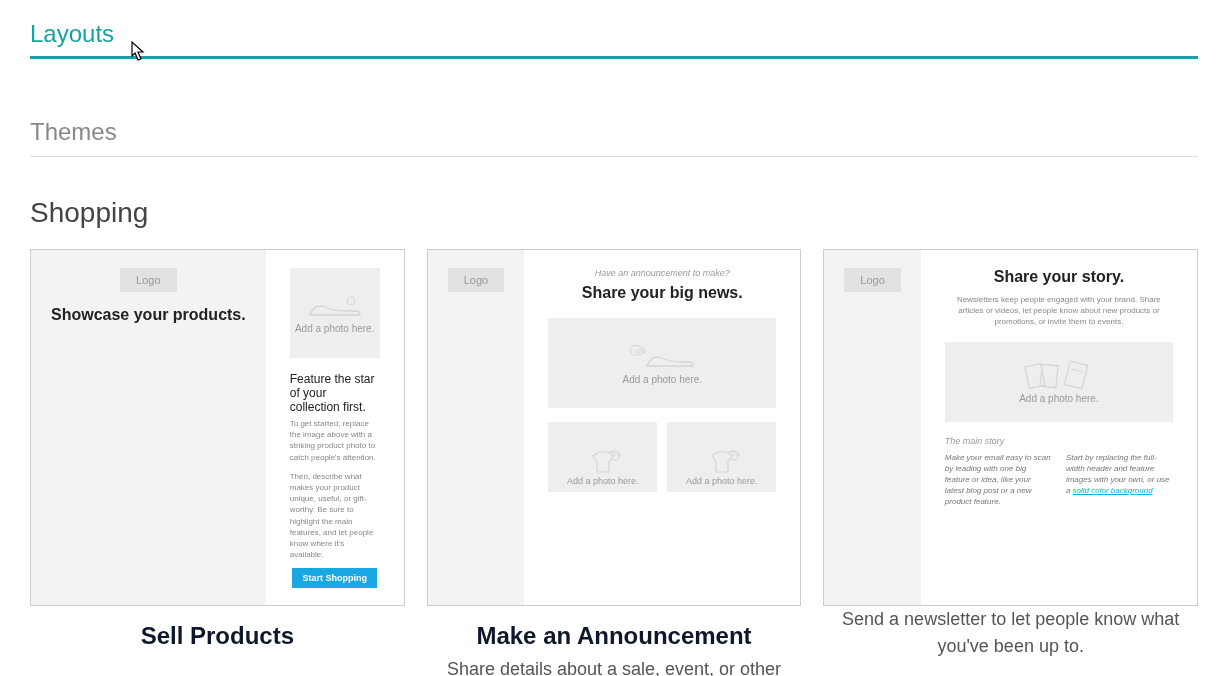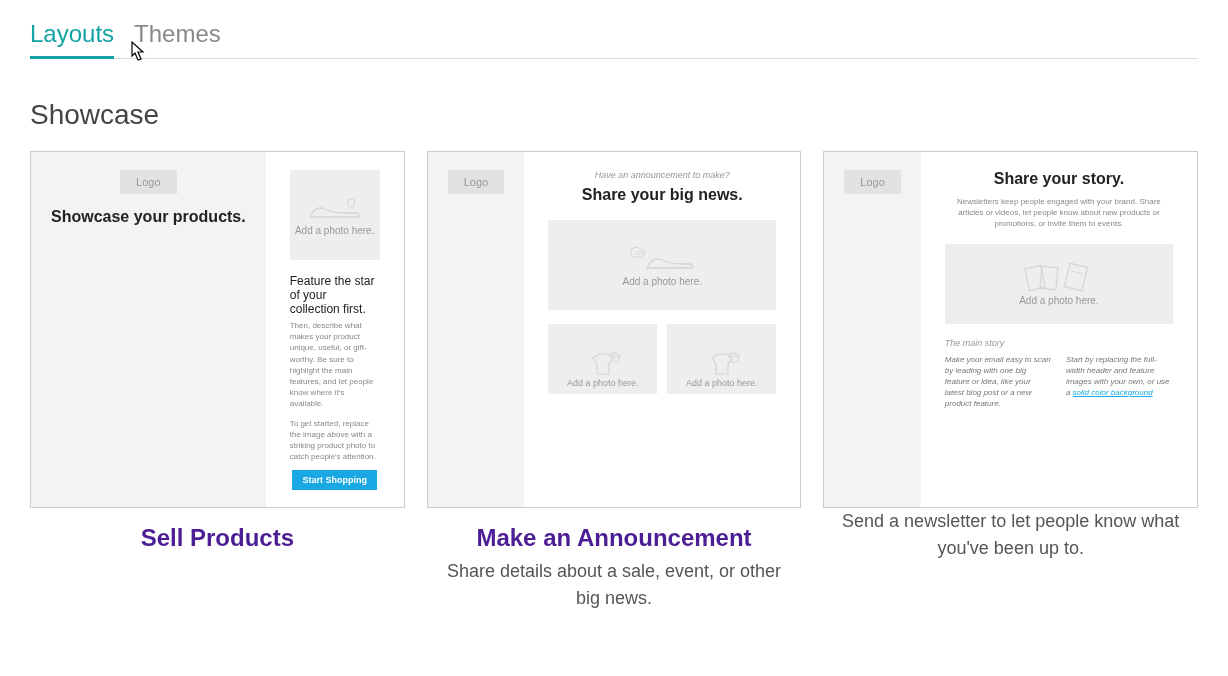--- a/index.html
+++ b/index.html
@@ -4,23 +4,24 @@
   <style>
     * { box-sizing: border-box; margin: 0; padding: 0; }
     body {
       font-family: -apple-system, BlinkMacSystemFont, "Helvetica Neue", Helvetica, Arial, sans-serif;
       background: #fff;
       color: #333;
       padding: 20px 30px;
     }
     .tabs {
       display: flex;
-      gap: 20px;
+      gap: 60px;
       border-bottom: 1px solid #ddd;
       position: relative;
+      flex-direction: column;
     }
     .tab {
       position: relative;
       font-size: 24px;
       color: #888;
       padding: 0 0 10px 0;
       cursor: pointer;
       font-weight: 400;
     }
     .tab.active {
@@ -174,21 +175,21 @@
     .pv-story-label {
       text-align:left;
       font-style:italic;
       font-size:9px;
       color:#999;
       margin-bottom:6px;
     }
     .card-title {
       font-size: 24px;
       font-weight:700;
-      color:#4c1d95;
+      color:#0f172a;
       margin-top: 16px;
       margin-bottom: 6px;
     }
     .card-desc {
       font-size: 18px;
       color:#555;
       line-height:1.5;
       padding: 0 6px;
     }
   </style>
@@ -198,41 +199,41 @@
 <div class="tabs">
   <div class="tab active">Layouts</div>
   <div class="tab">Themes</div>
   <span class="cursor-icon">
     <svg width="22" height="26" viewBox="0 0 22 26">
       <path d="M7 2 L7 16 L10 13 L13 20 L16 19 L13 12 L18 12 Z" fill="#fff" stroke="#000" stroke-width="1.2"></path>
     </svg>
   </span>
 </div>
 
-<h2 class="section-title">Showcase</h2>
+<h2 class="section-title">Shopping</h2>
 
 <div class="cards">
 
   <div class="card">
     <div class="preview">
       <div class="pv-header">
         <span class="pv-logo">Logo</span>
         <div class="pv-h1">Showcase your products.</div>
       </div>
       <div class="pv-body">
         <div class="pv-placeholder">
           <svg width="60" height="30" viewBox="0 0 60 30">
             <path d="M5 22 Q10 10 20 14 Q28 18 40 18 L50 18 Q55 18 55 22 L5 22 Z" fill="none" stroke="#bbb" stroke-width="1.3"></path>
             <circle cx="46" cy="8" r="4" fill="none" stroke="#bbb" stroke-width="1"></circle>
           </svg>
           <span>Add a photo here.</span>
         </div>
         <div class="pv-subhead">Feature the star of your collection first.</div>
+        <div class="pv-small">To get started, replace the image above with a striking product photo to catch people's attention.</div>
         <div class="pv-small">Then, describe what makes your product unique, useful, or gift-worthy. Be sure to highlight the main features, and let people know where it's available.</div>
-        <div class="pv-small">To get started, replace the image above with a striking product photo to catch people's attention.</div>
         <span class="pv-btn">Start Shopping</span>
       </div>
     </div>
     <div class="card-title">Sell Products</div>
   </div>
 
   <div class="card">
     <div class="preview">
       <div class="pv-header" style="padding-bottom:12px;">
         <span class="pv-logo">Logo</span>

